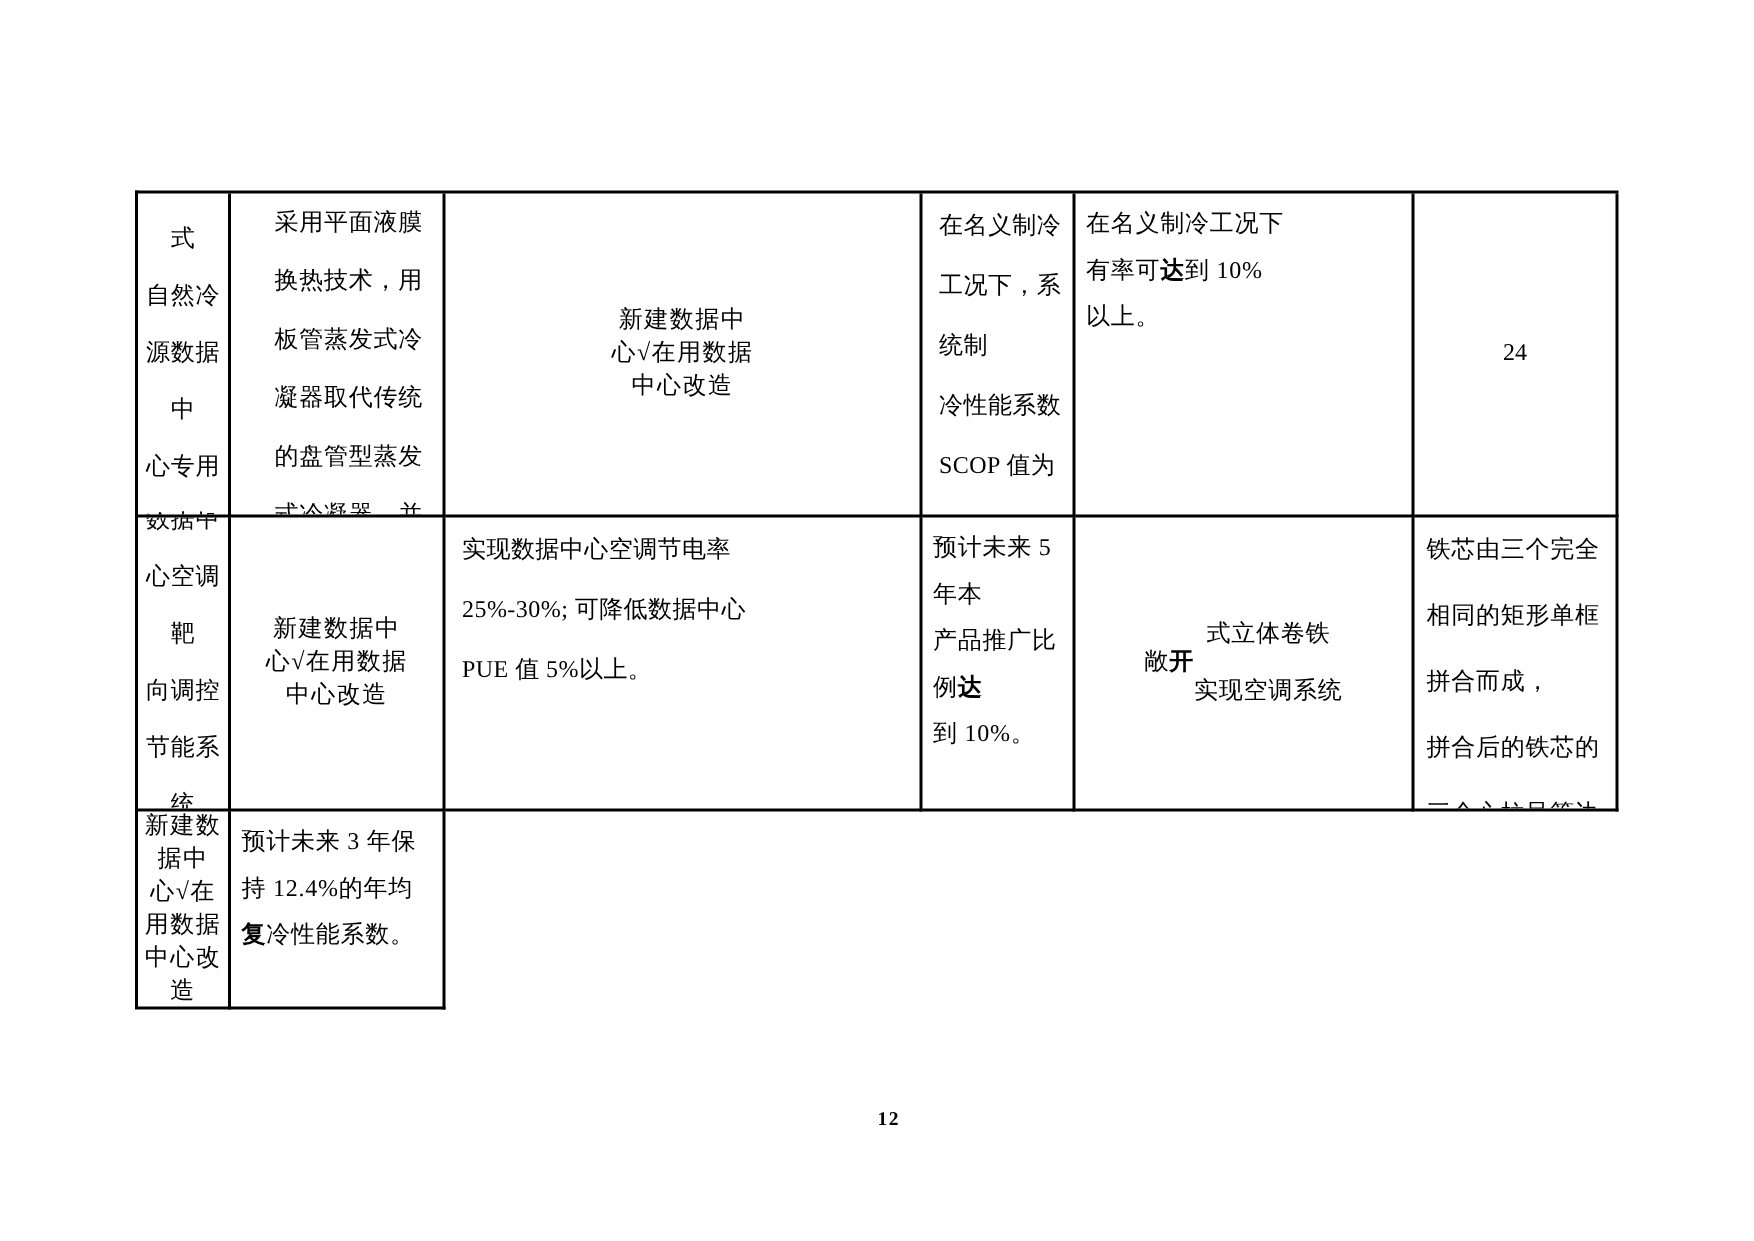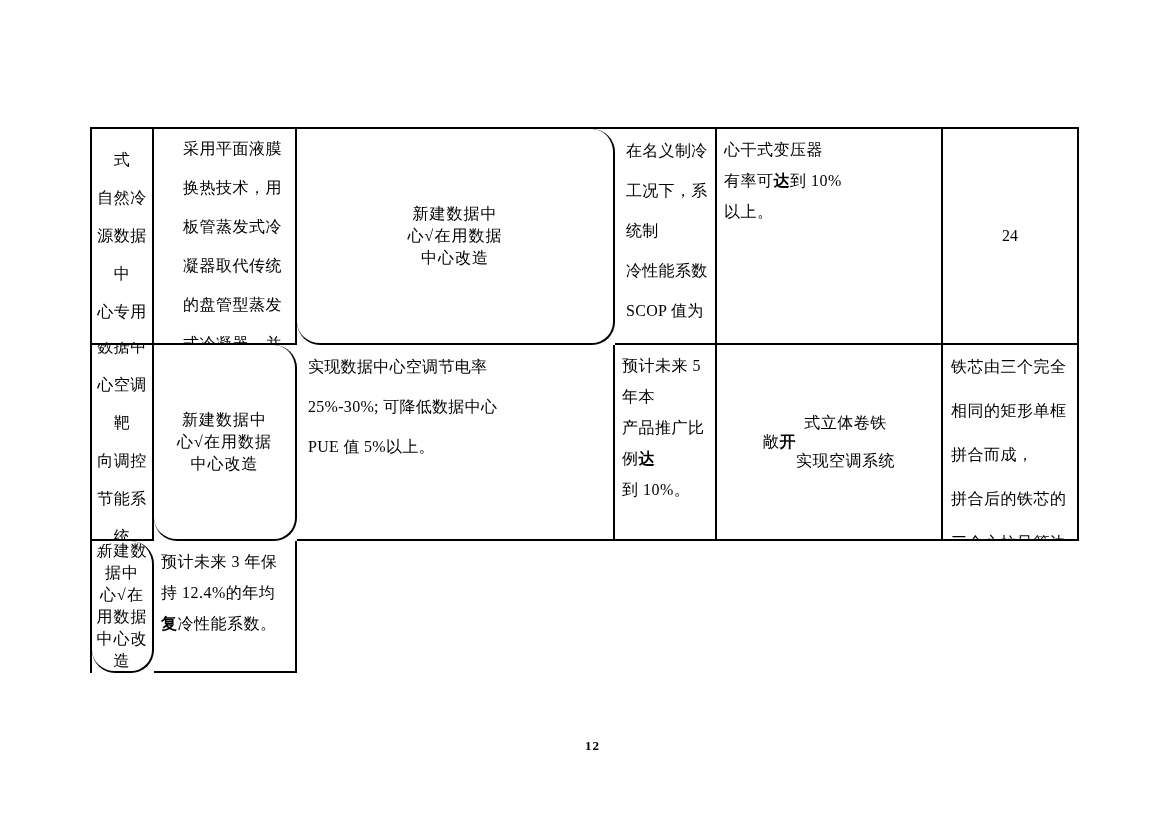--- a/index.html
+++ b/index.html
@@ -37,21 +37,21 @@
     text-align: center; line-height: 38px; letter-spacing: 0.5px;
   }
   .c-desc {
     padding: 0 5px 0 8px; letter-spacing: 0.5px;
   }
   .lh-a { line-height: 39px; padding-left: 29px; }
   .lh-b { line-height: 39px; }
   .lh-c { line-height: 44px; }
   .c-scen {
     display: flex; align-items: center; justify-content: center;
-    text-align: center; line-height: 22px; letter-spacing: 1px; border-radius: 23px;
+    text-align: center; line-height: 22px; letter-spacing: 1px;
   }
   .c-spec {
     padding: 2px 4px 0 11px; line-height: 40px; letter-spacing: 0.3px;
   }
   .c-mkt {
     padding: 5px 3px 0 7px; line-height: 31px; letter-spacing: 0.5px;
   }
   .seg-b { font-weight: bold; font-family: "Liberation Sans", sans-serif; }
 
   .page-number {
@@ -74,21 +74,21 @@
 凝器取代传统的盘管型蒸发式冷凝器。并
 将该板管蒸发式冷凝器关键技术应用到蒸
 发式冷凝空调设备中，实现制冷系统的机
 组化。</span></div>
     <div class="cell c-scen"><span>新建数据中
 心√在用数据
 中心改造</span></div>
     <div class="cell c-spec"><span>在名义制冷工况下，系统制
 冷性能系数 SCOP 值为 5.0-
 6.5。</span></div>
-    <div class="cell c-mkt"><span>心干式变压器
+    <div class="cell c-mkt"><span>在名义制冷工况下
 有率可</span><span class="seg-b">达</span><span>到 10%
 以上。</span></div>
 
     <div class="cell c-num">24</div>
     <div class="cell c-name"><span>数据中心空调靶
 向调控节能系统</span></div>
     <div class="cell c-scen"><span>新建数据中
 心√在用数据
 中心改造</span></div>
     <div class="cell c-spec"><span>实现数据中心空调节电率

